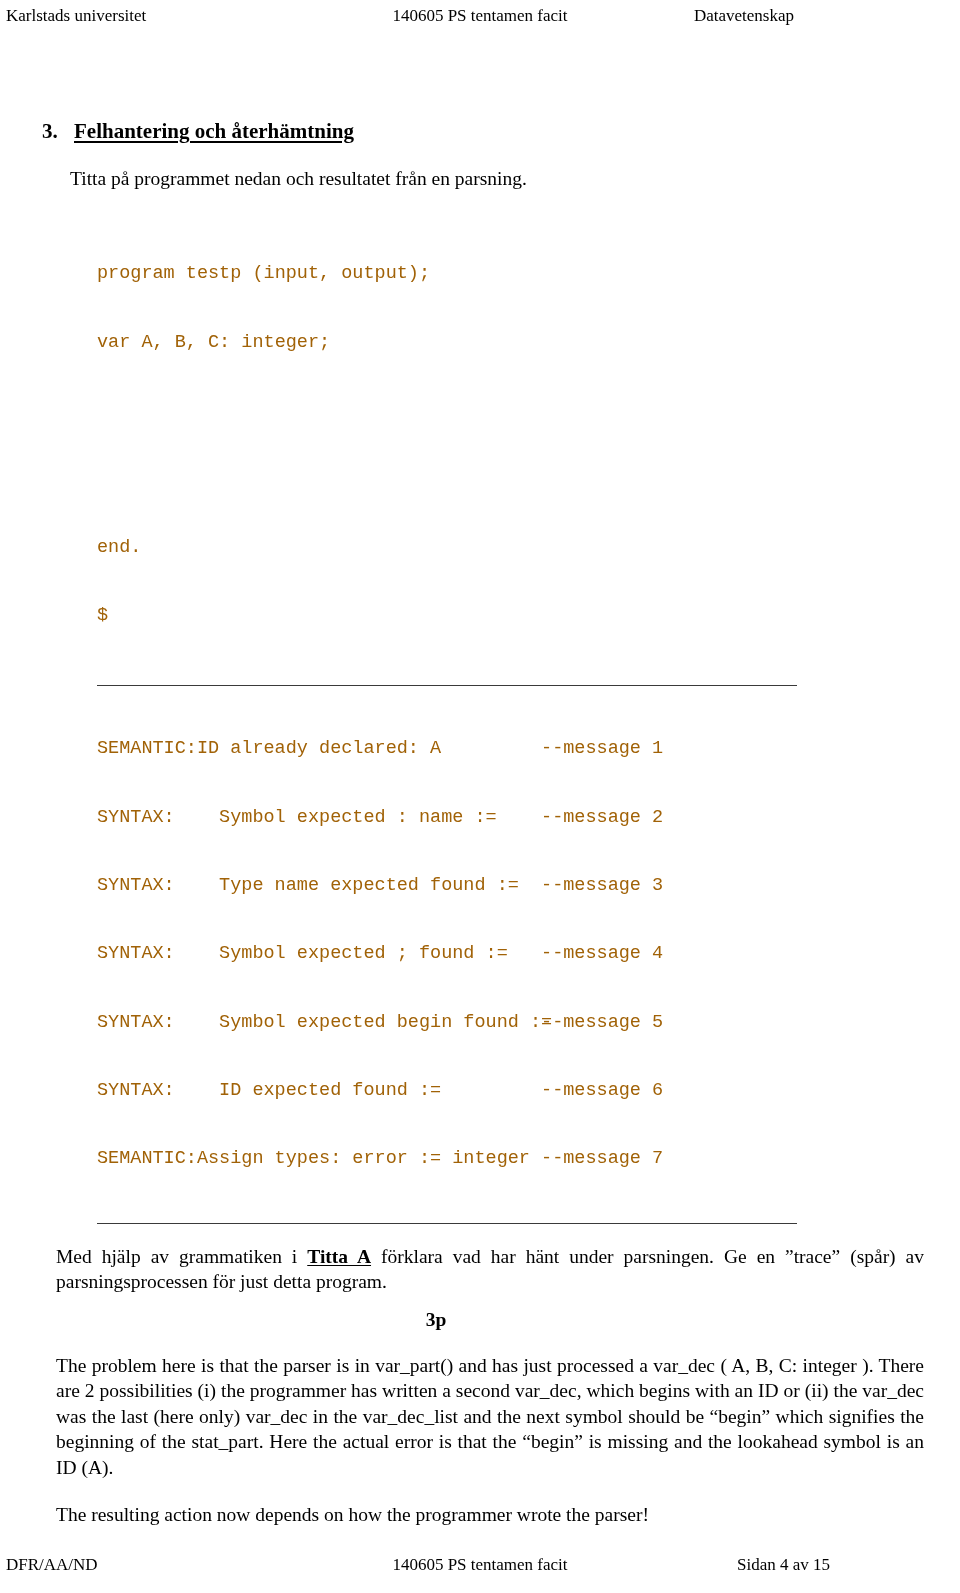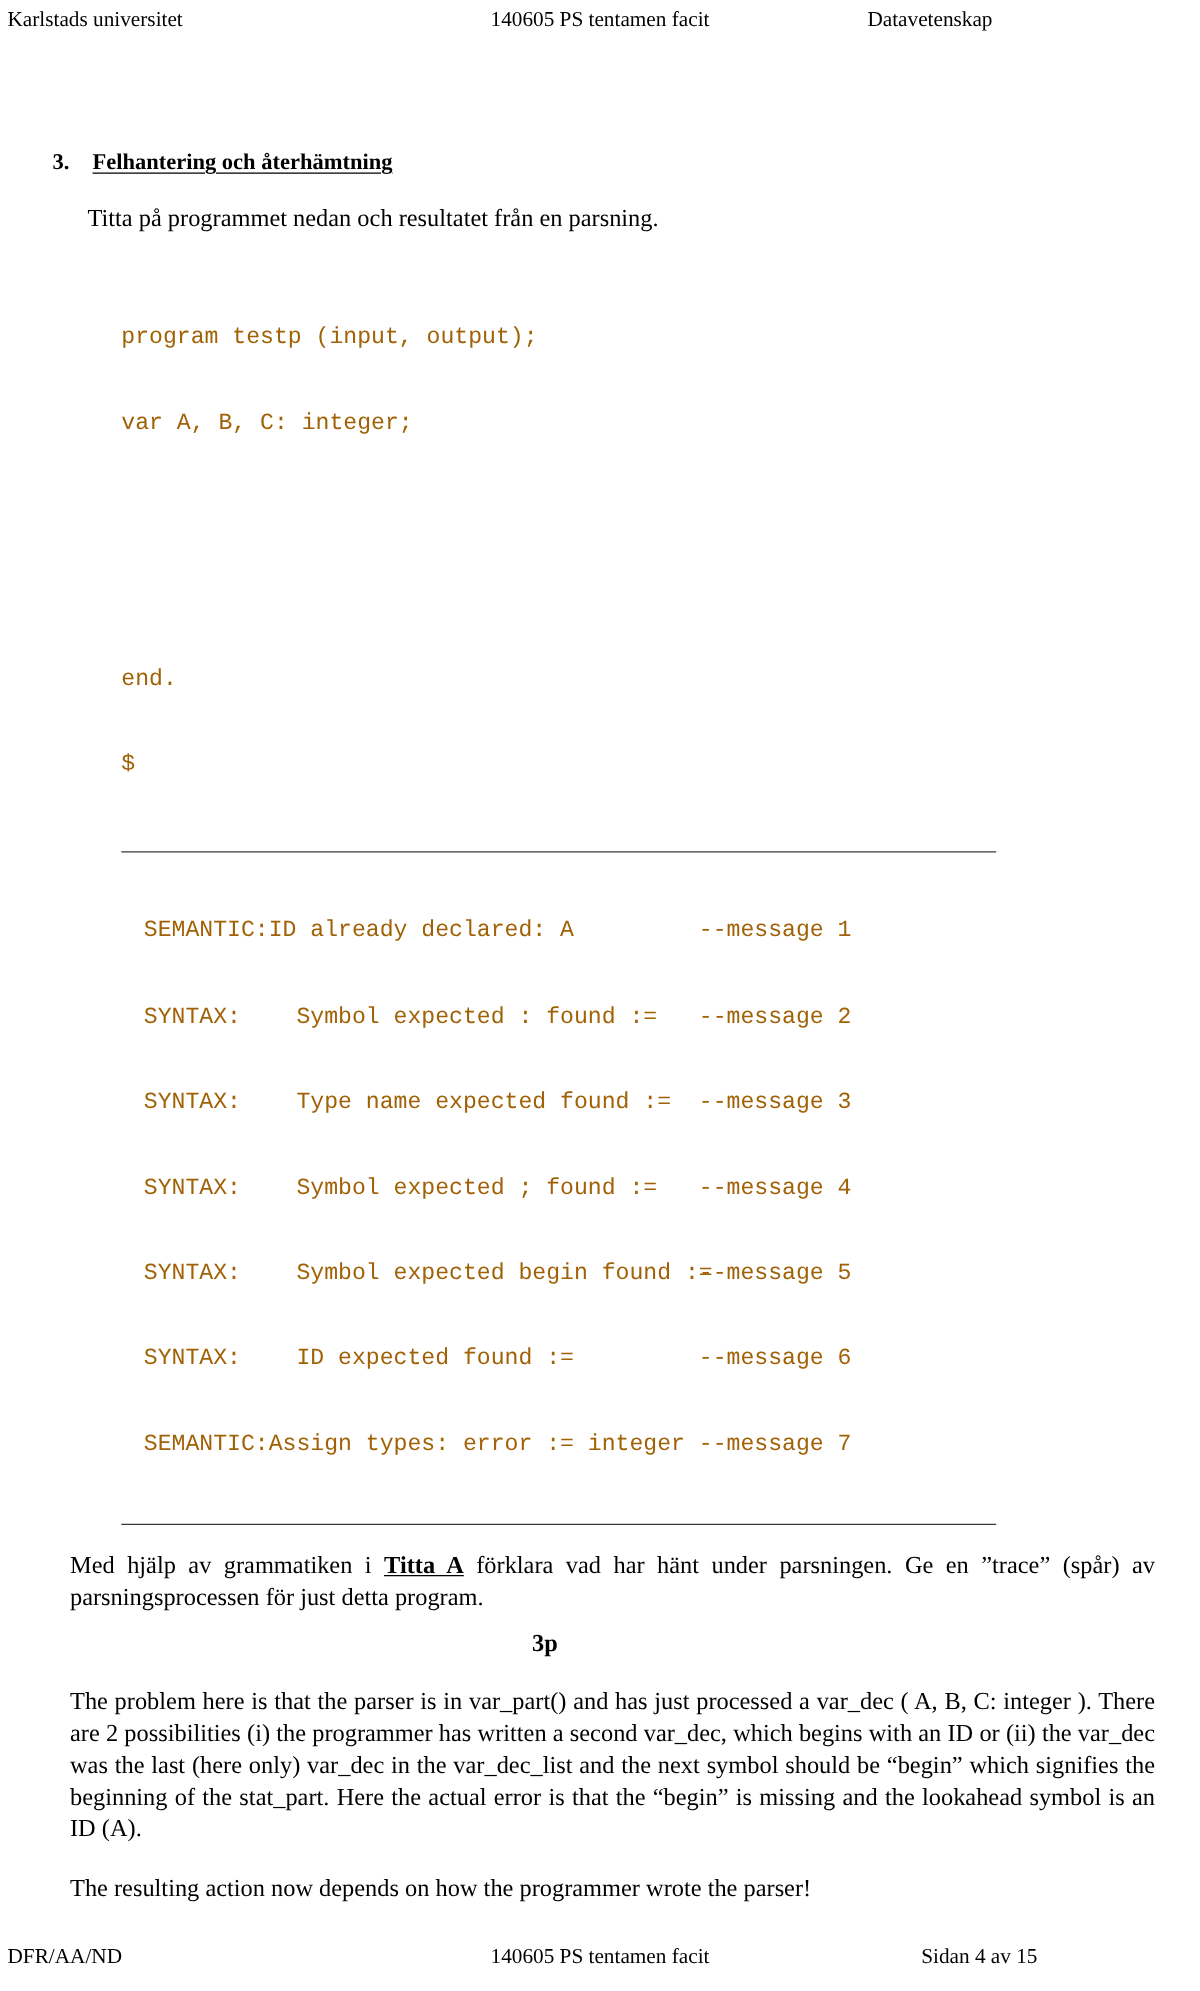--- a/index.html
+++ b/index.html
@@ -32,21 +32,21 @@
   
   .page {
     position: absolute;
     top: 118px;
     left: 42px;
     width: 884px;
   }
 
   
   .section-heading {
-    font-size: 18px;
+    font-size: 21px;
     font-weight: bold;
     margin: 0 0 0 0;
     display: block;
     line-height: 1.25;
   }
   .section-heading .num {
     display: inline-block;
     width: 32px;
     text-decoration: none;
   }
@@ -84,21 +84,21 @@
     margin: 11px 0 7px 55px;
   }
   .rule-bottom {
     width: 700px;
     margin: 6px 0 0 55px;
   }
   .msg-block {
     margin: 0 0 0 55px;
   }
   .msg-line { display: block; }
-  .msg-line .tag  { display: inline-block; width: 9ch; margin-left: 18px; }
+  .msg-line .tag  { display: inline-block; width: 9ch; }
   .msg-line .body { display: inline-block; width: 31ch; }
   .msg-line .note { display: inline-block; }
 
   
   .prose {
     font-size: 19.5px;
     line-height: 25.5px;
     text-align: justify;
     margin: 0;
   }
@@ -155,21 +155,21 @@
     <span class="blankline"></span>
     <span class="blankline"></span>
     <span class="msg-line">end.</span>
     <span class="msg-line">$</span>
   </div>
 
   <hr class="rule-top">
 
   <div class="msg-block mono">
     <span class="msg-line"><span class="tag">SEMANTIC:</span><span class="body">ID already declared: A</span><span class="note">--message 1</span></span>
-    <span class="msg-line"><span class="tag">SYNTAX:</span><span class="body">  Symbol expected : found :=</span><span class="note">--message 2</span></span>
+    <span class="msg-line"><span class="tag">SYNTAX:</span><span class="body">  Symbol expected : name :=</span><span class="note">--message 2</span></span>
     <span class="msg-line"><span class="tag">SYNTAX:</span><span class="body">  Type name expected found :=</span><span class="note">--message 3</span></span>
     <span class="msg-line"><span class="tag">SYNTAX:</span><span class="body">  Symbol expected ; found :=</span><span class="note">--message 4</span></span>
     <span class="msg-line"><span class="tag">SYNTAX:</span><span class="body">  Symbol expected begin found :=</span><span class="note">--message 5</span></span>
     <span class="msg-line"><span class="tag">SYNTAX:</span><span class="body">  ID expected found :=</span><span class="note">--message 6</span></span>
     <span class="msg-line"><span class="tag">SEMANTIC:</span><span class="body">Assign types: error := integer</span><span class="note">--message 7</span></span>
   </div>
 
   <hr class="rule-bottom">
 
   <p class="prose q-para"><span>Med hjälp av grammatiken i </span><span class="bold-ul">Titta A</span><span> förklara vad har hänt under parsningen. Ge en ”trace” (spår) av parsningsprocessen för just detta program.</span></p>

